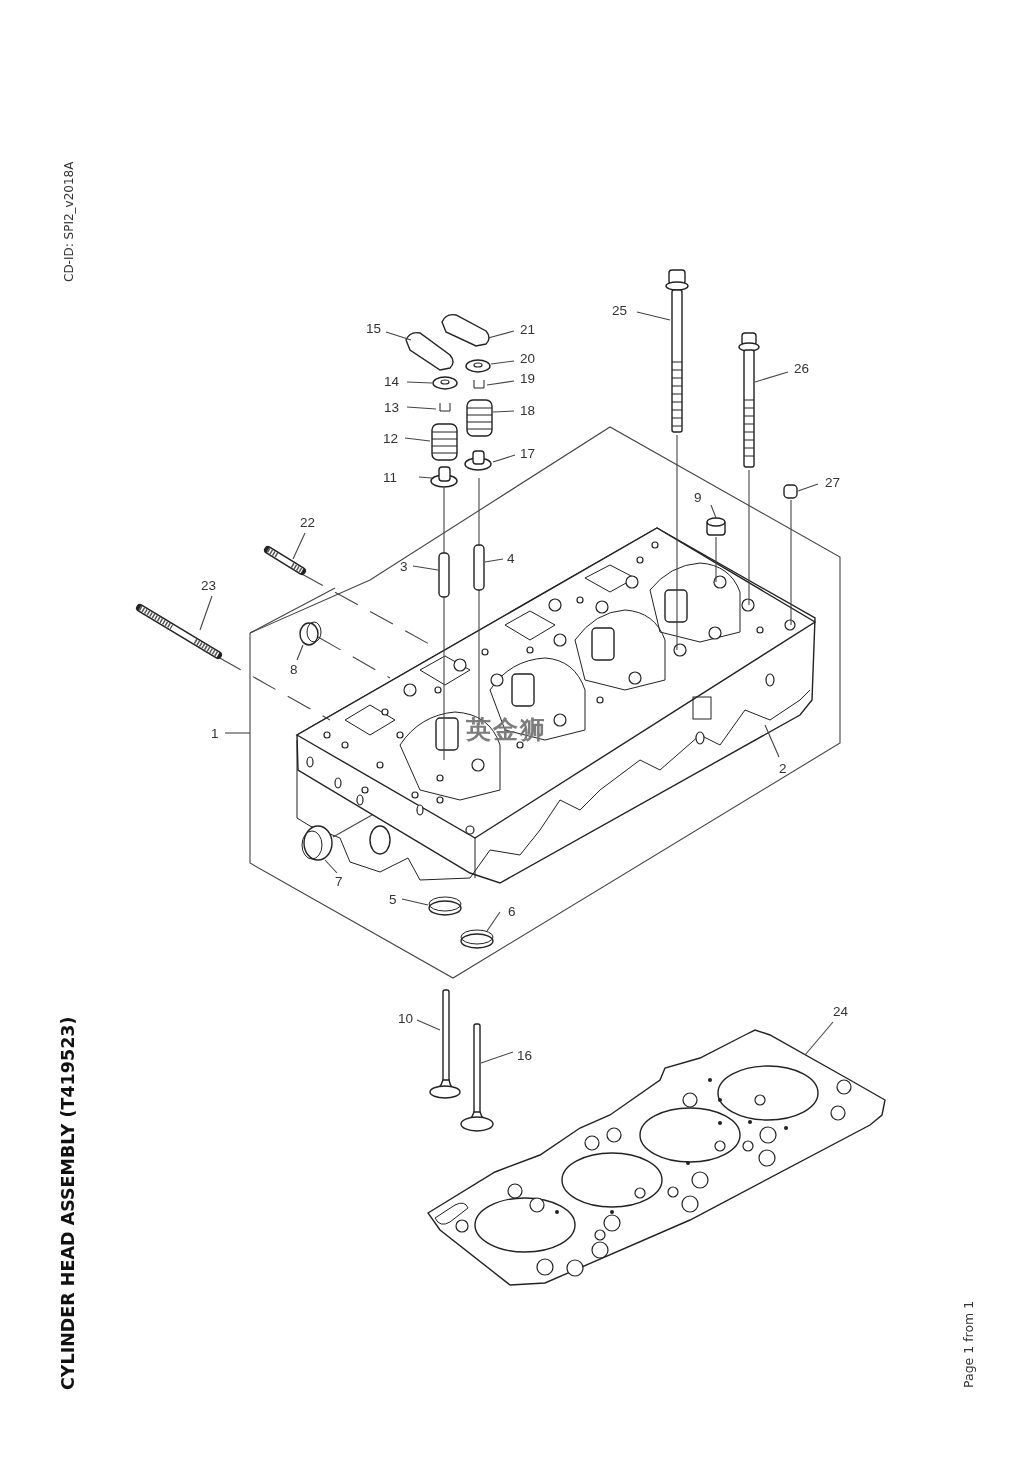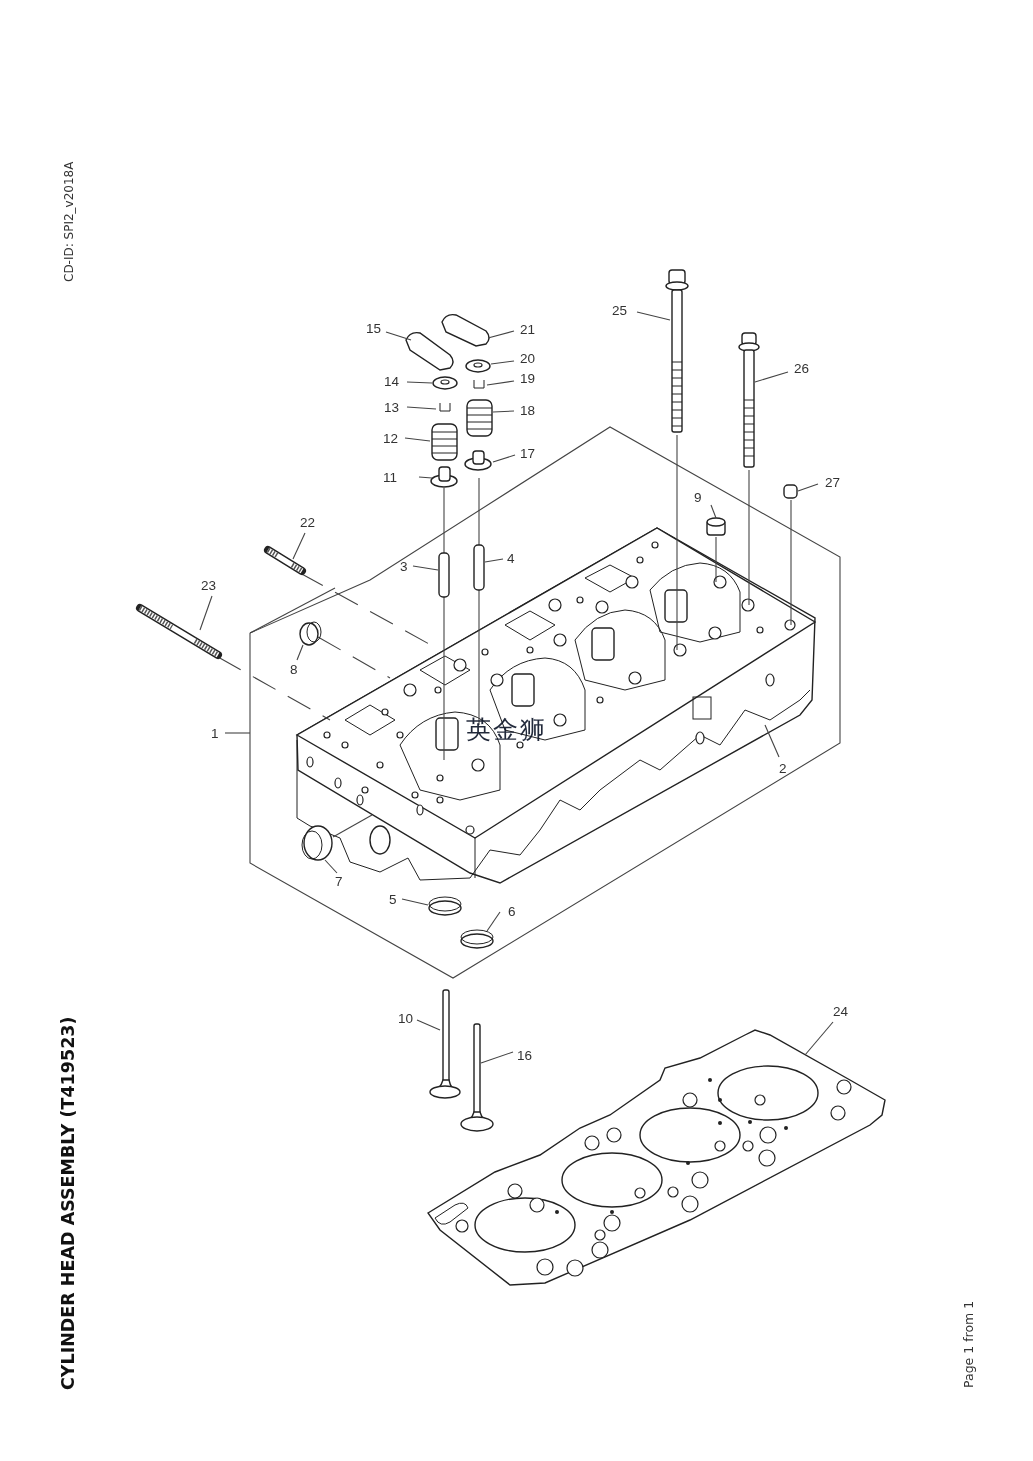--- a/index.html
+++ b/index.html
@@ -9,22 +9,22 @@
   #cd-id { left: 62px; top: 282px; font-size: 12px; color: #333; font-family: "DejaVu Sans", sans-serif; }
   #title { left: 58px; top: 1390px; font-size: 17.5px; font-weight: bold; color: #111; font-family: "DejaVu Sans", sans-serif; }
   #page-no { left: 961px; top: 1388px; font-size: 12.5px; color: #333; font-family: "DejaVu Sans", sans-serif; }
   svg#diagram { position: absolute; left: 0; top: 0; }
   .lbl { font-family: "Liberation Sans", sans-serif; font-size: 13.5px; fill: #333; }
   .ln { stroke: #444; stroke-width: 1.1; fill: none; }
   .part { stroke: #222; stroke-width: 1.4; fill: #fff; }
   .thin { stroke: #222; stroke-width: 1; fill: none; }
   .dash { stroke: #444; stroke-width: 1.1; fill: none; stroke-dasharray: 26 14; }
   .hole { stroke: #222; stroke-width: 1.2; fill: #fff; }
-  #watermark { position: absolute; left: 466px; top: 713px; font-size: 25px; font-weight: normal;
-               color: #0f172a; letter-spacing: 2px; font-family: "DejaVu Sans", sans-serif; opacity: 0.92; }
+  #watermark { position: absolute; left: 466px; top: 713px; font-size: 25px; font-weight: bold;
+               color: #737373; letter-spacing: 2px; font-family: "DejaVu Sans", sans-serif; opacity: 0.92; }
 </style>
 </head>
 <body>
 
 <div id="cd-id" class="vert">CD-ID: SPI2_v2018A</div>
 <div id="title" class="vert">CYLINDER HEAD ASSEMBLY (T419523)</div>
 <div id="page-no" class="vert">Page 1 from 1</div>
 
 <svg id="diagram" width="1033" height="1461" viewBox="0 0 1033 1461">
 

